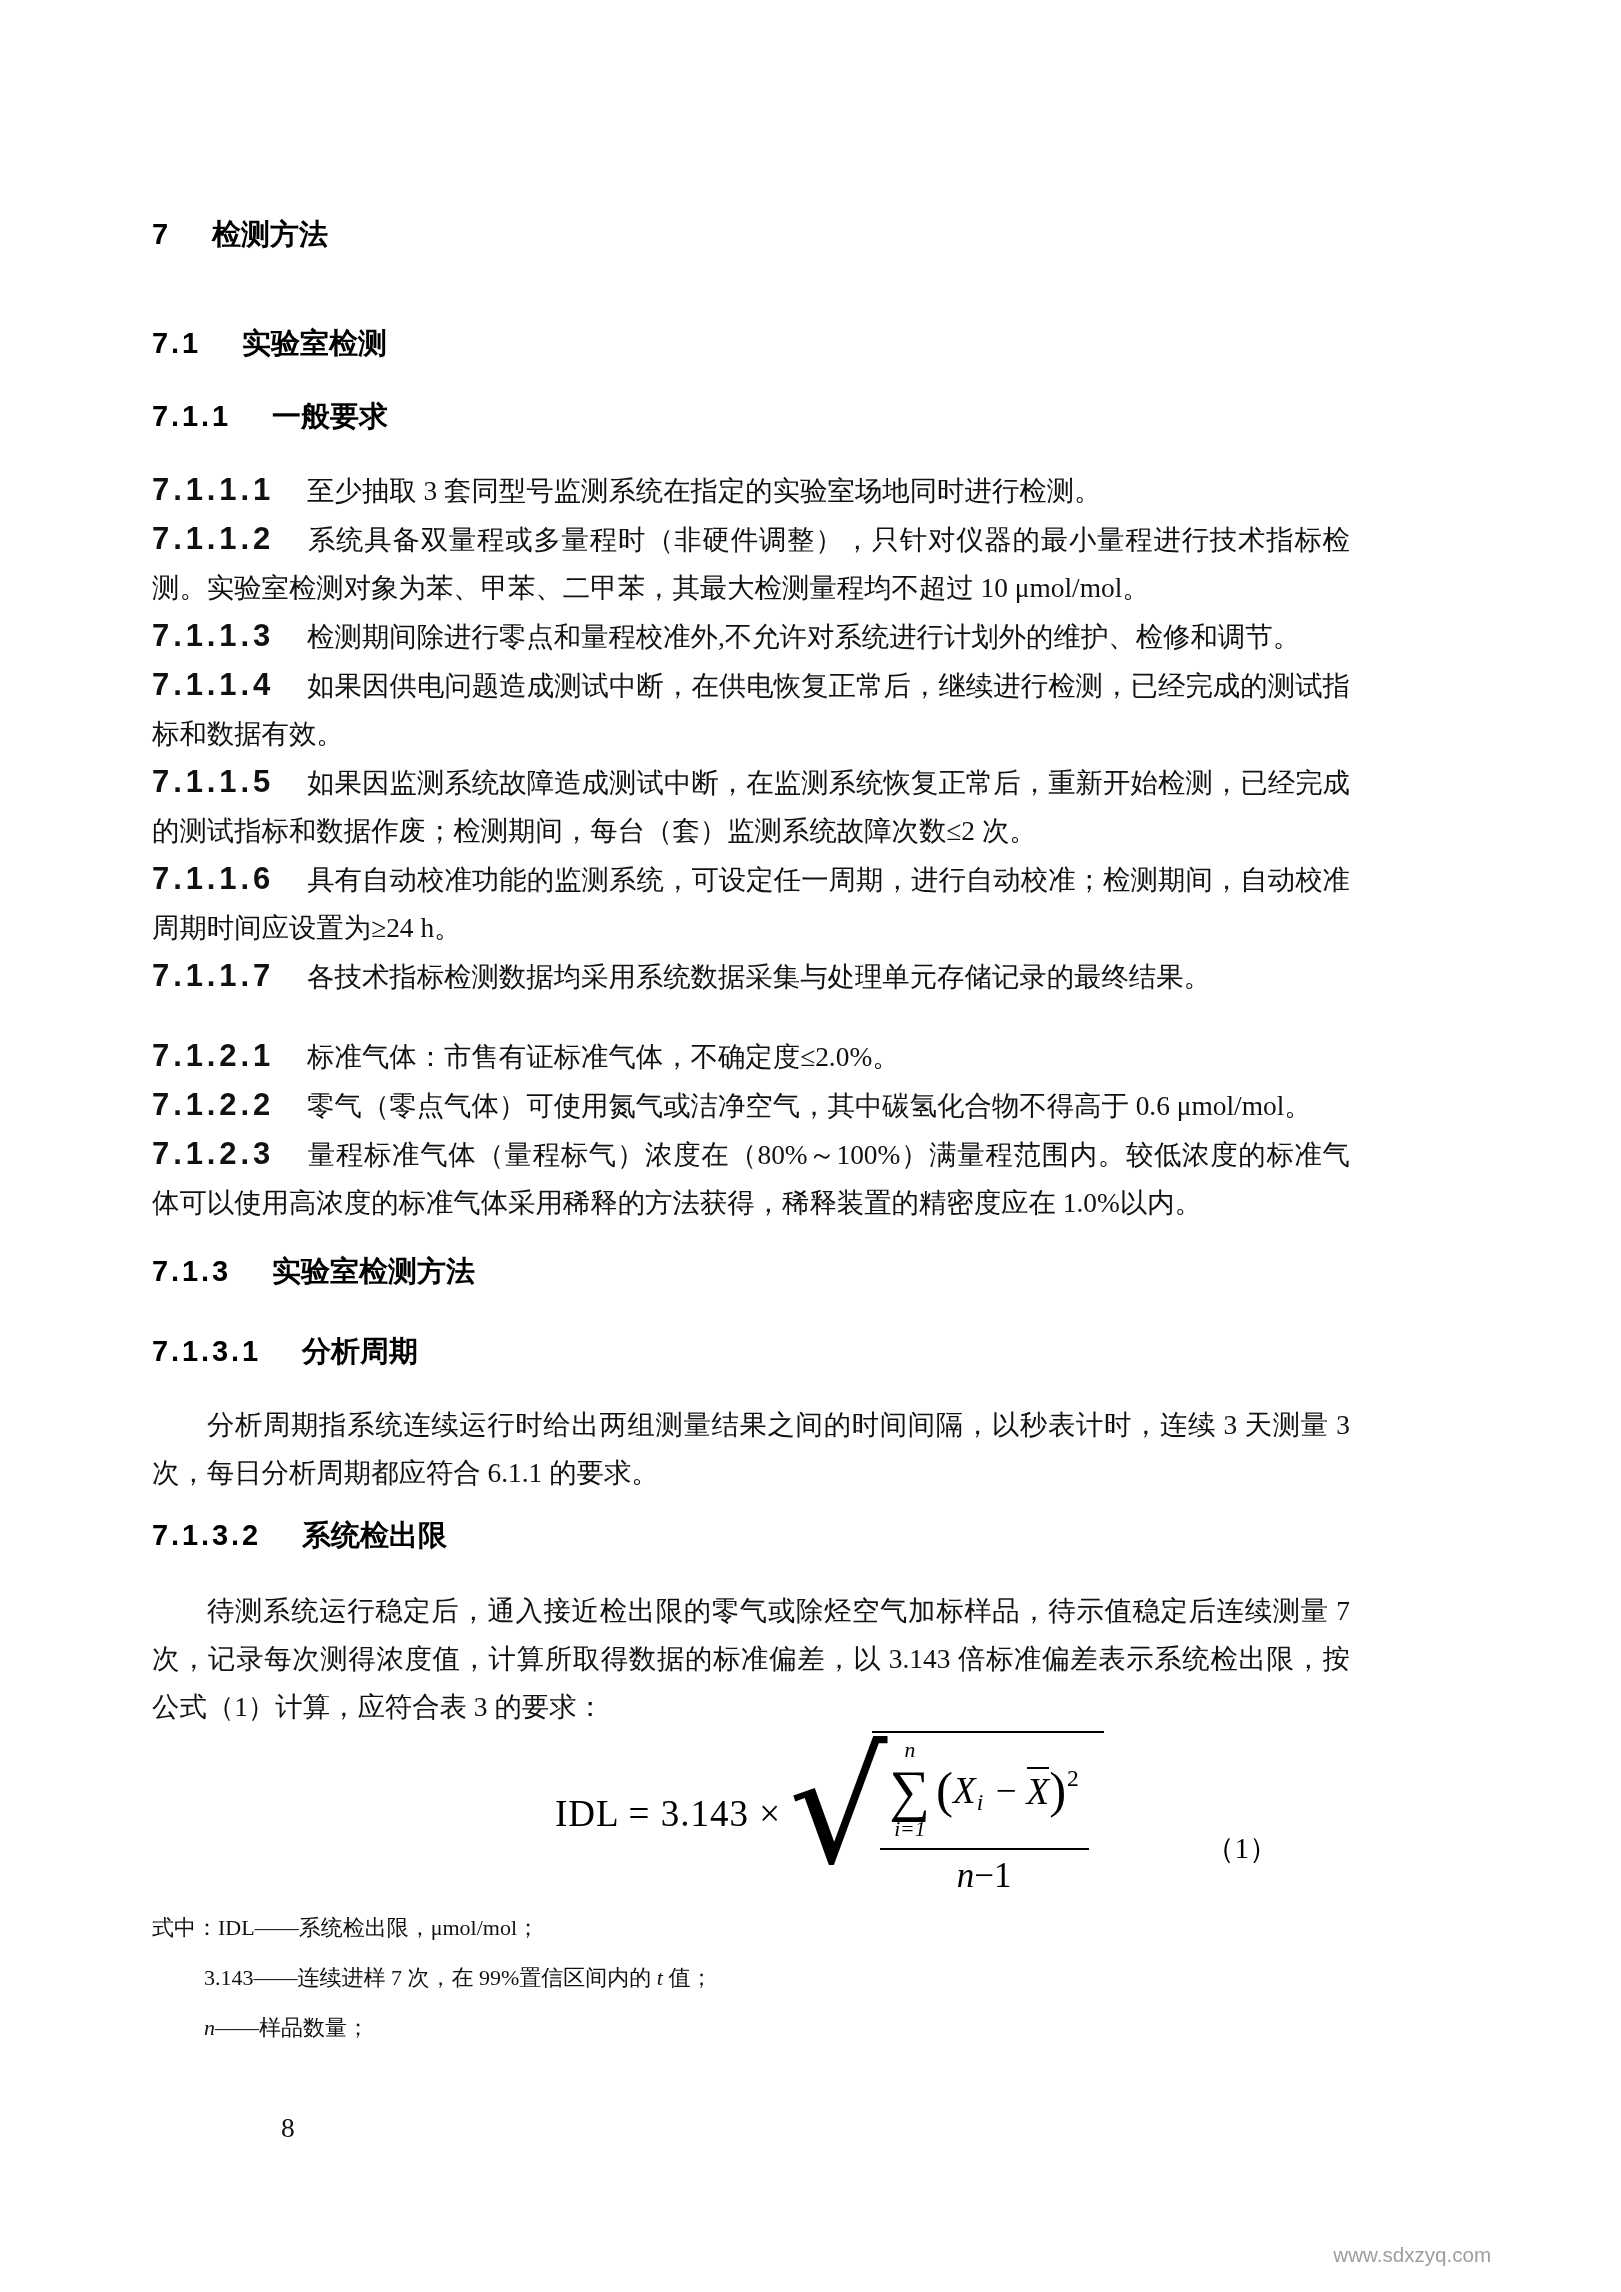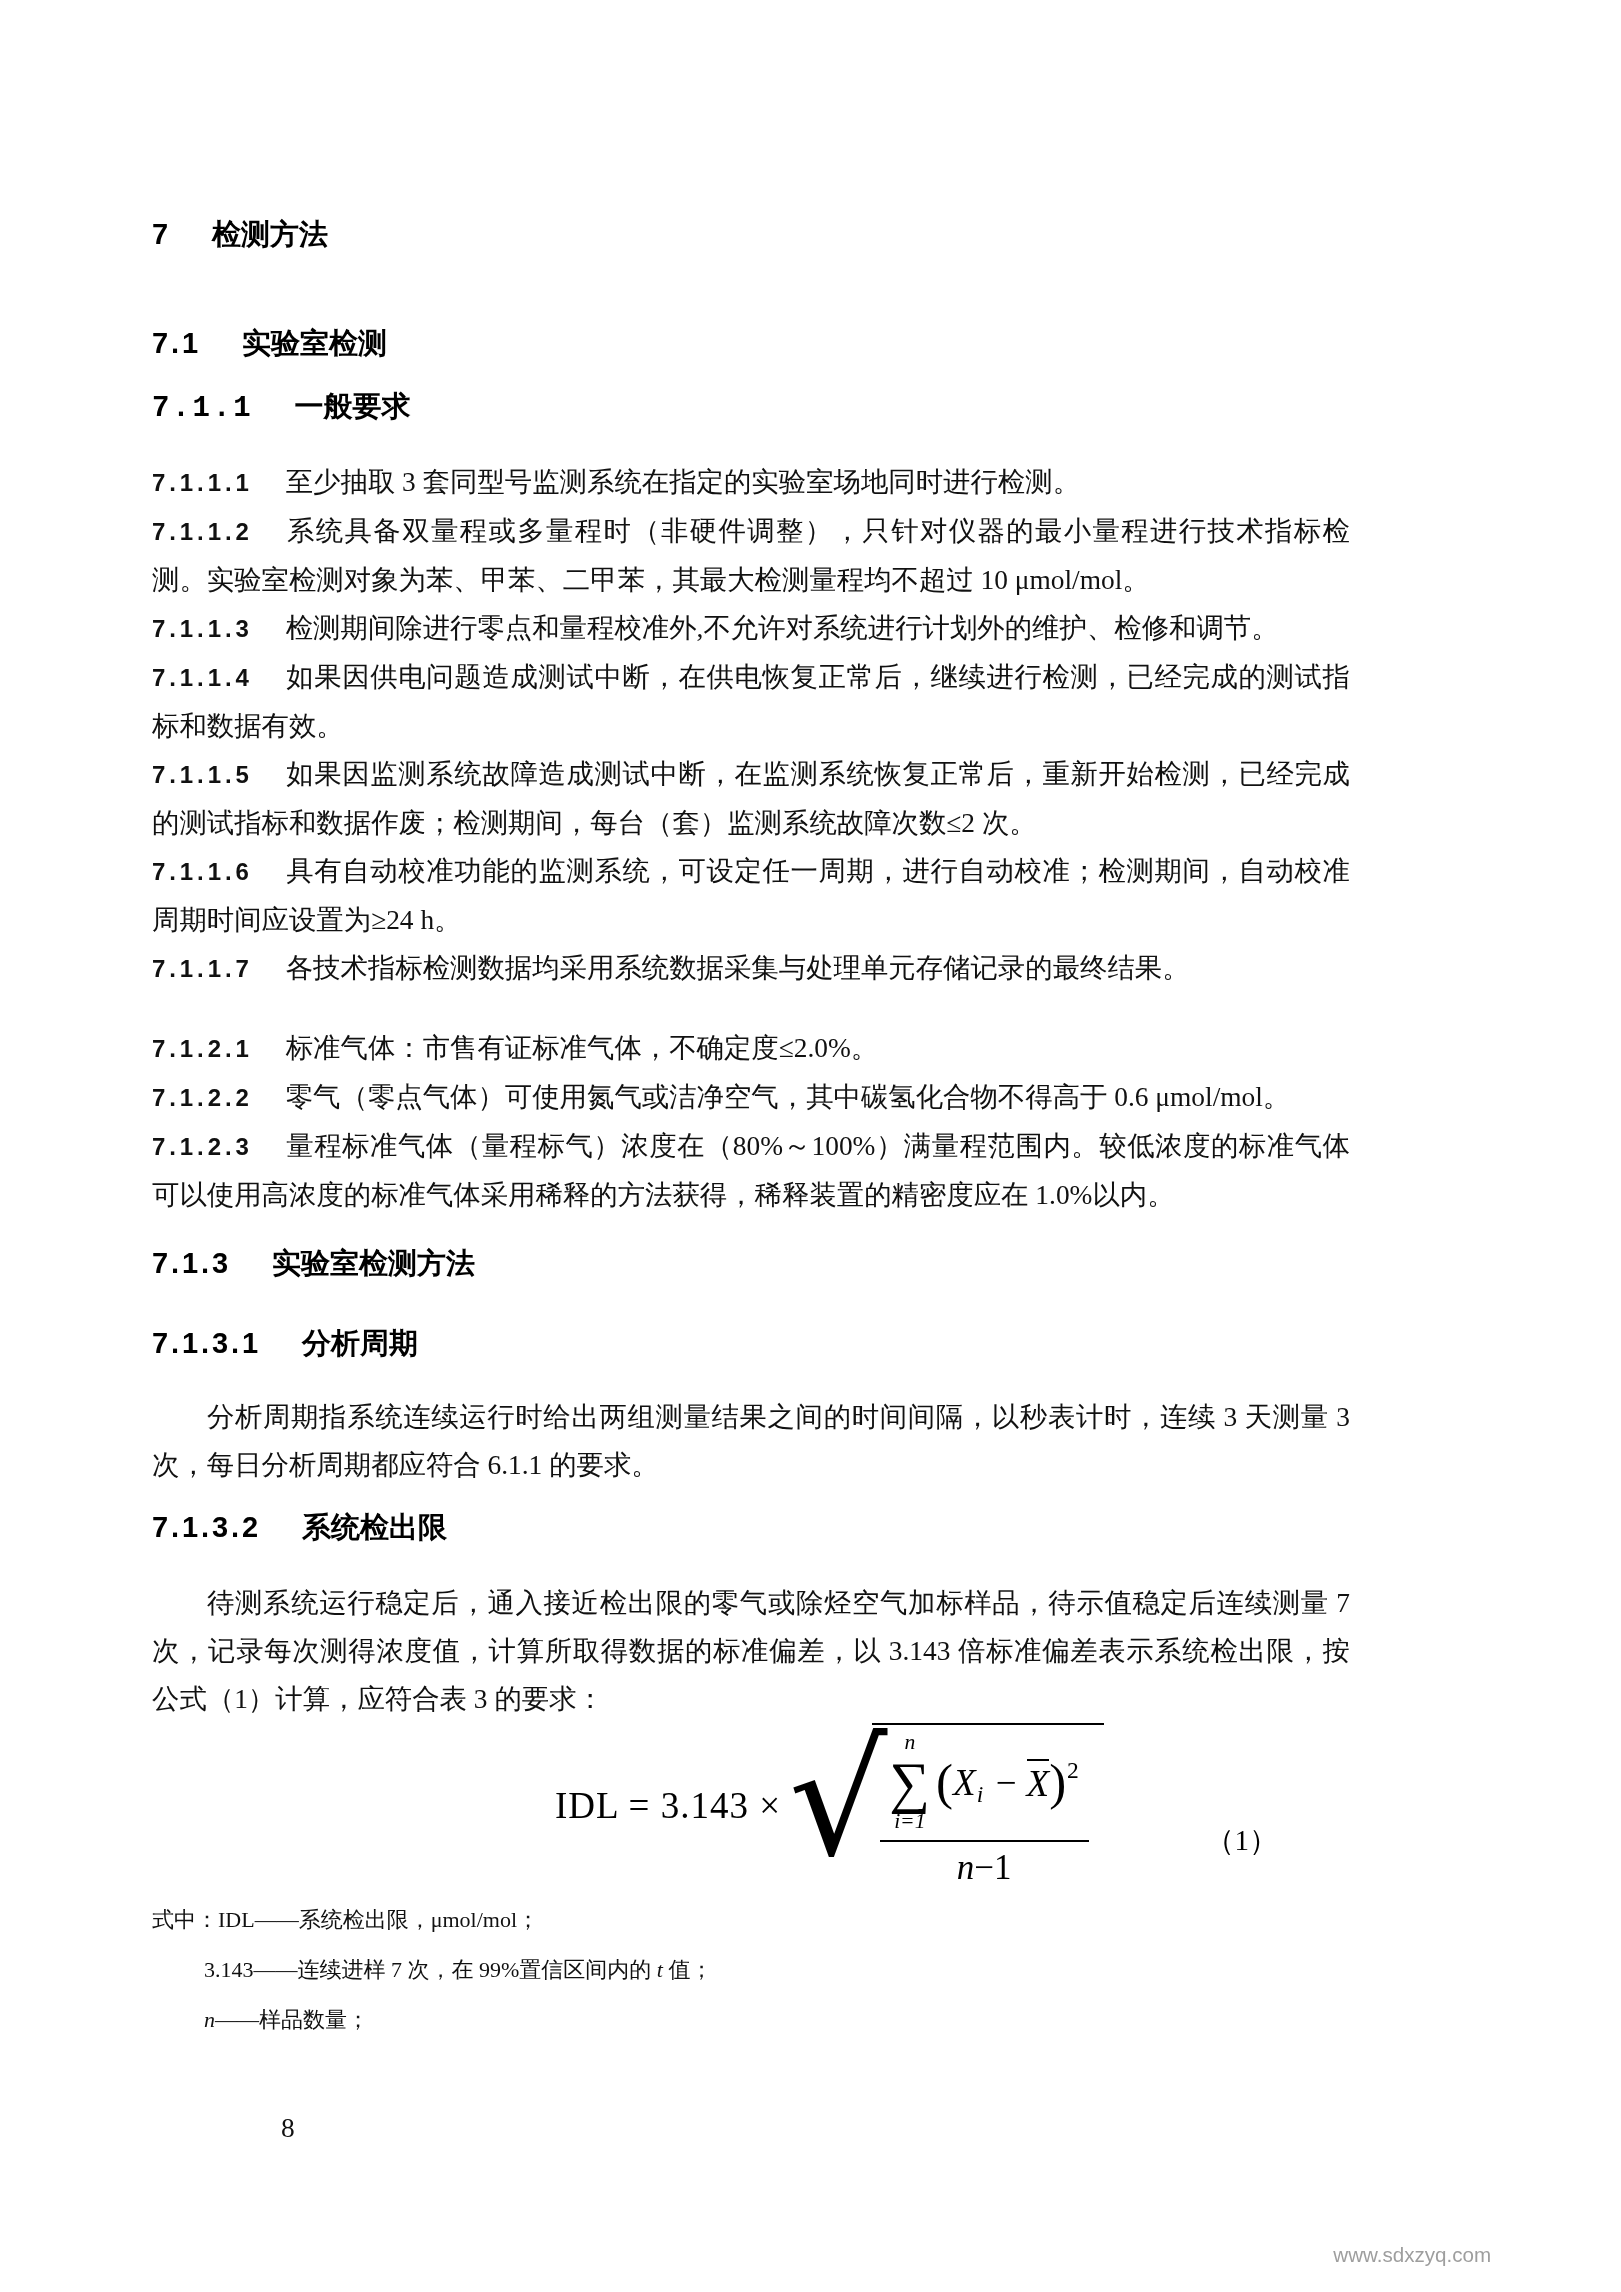--- a/index.html
+++ b/index.html
@@ -18,37 +18,37 @@
   .h {
     font-family: "Liberation Sans", "DejaVu Sans", sans-serif;
     font-weight: bold;
     font-size: 29px;
     line-height: 37px;
     color: #000000;
     white-space: nowrap;
   }
   .h .hnum { margin-right: 41px; letter-spacing: 2.9px; }
   .m-h71   { margin-top: 72px; }
-  .m-h711  { margin-top: 28px; font-family: Liberation Mono, monospace; }
+  .m-h711  { margin-top: 36px; }
   .m-h712  { margin-top: 26.5px; }
   .m-h713  { margin-top: 25.5px; }
   .m-h7131 { margin-top: 43px; }
   .m-h7132 { margin-top: 20px; }
 
   
   .item {
     font-size: 27.4px;
     line-height: 48px;
     text-align: justify;
     margin: 0;
   }
   .item .inum {
     font-family: "Liberation Sans", "DejaVu Sans", sans-serif;
     font-weight: bold;
-    font-size: 24px;
+    font-size: 31px;
     letter-spacing: 3.9px;
     margin-right: 33px;
     white-space: nowrap;
   }
   .first-item { margin-top: 31px; }
 
   
   .para {
     font-size: 27.4px;
     line-height: 48px;

